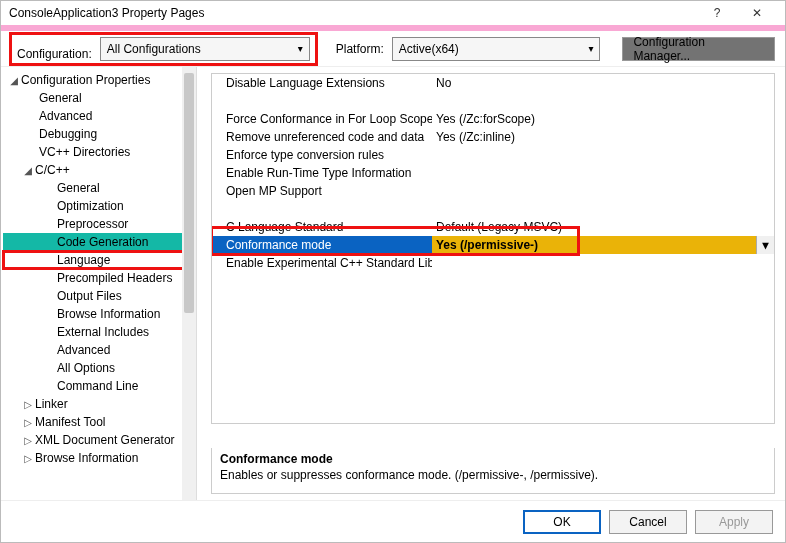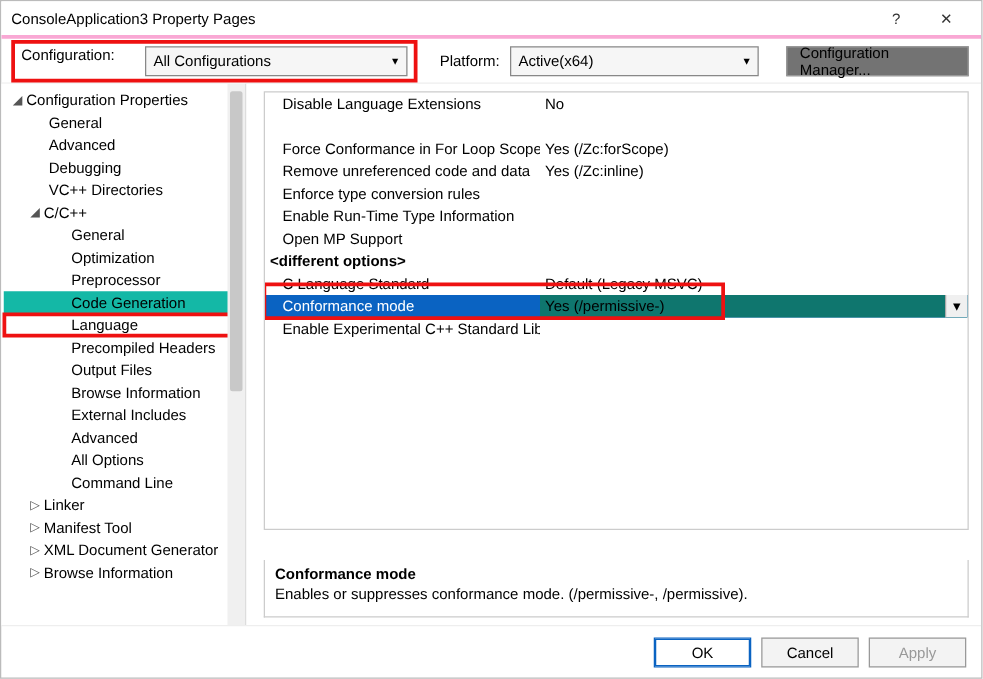--- a/index.html
+++ b/index.html
@@ -1,17 +1,17 @@
 <!DOCTYPE html>
 <html><head>
 <meta charset="utf-8">
 <style>
 * { box-sizing: border-box; margin: 0; padding: 0; font-family: "Segoe UI", Tahoma, sans-serif; font-size: 12px; }
 body { background: #fff; width: 786px; height: 543px; overflow: hidden; border: 1px solid #bbb; display: flex; flex-direction: column; }
-.titlebar { height: 30px; background: #fff; border-bottom: 3px solid #f9a8d4; display: flex; align-items: center; padding: 0 8px; }
+.titlebar { height: 30px; background: #fff; border-bottom: 6px solid #f9a8d4; display: flex; align-items: center; padding: 0 8px; }
 .titlebar .title { flex: 1; font-size: 12px; }
 .titlebar .tbtn { width: 40px; height: 28px; display: flex; align-items: center; justify-content: center; color: #333; }
 .config-row { height: 36px; display: flex; align-items: center; padding: 4px 10px; gap: 8px; border-bottom: 1px solid #eee; }
 .config-row .lbl { display: inline-flex; align-items: center; }
 .config-row select, .config-row .dropdown { height: 24px; border: 1px solid #888; background: #f6f6f6; padding: 0 6px; display: inline-flex; align-items: center; justify-content: space-between; }
 .dropdown.cfg { width: 210px; }
 .dropdown.plat { width: 210px; margin-right: 6px; }
 .dropdown .chev { margin-left: 6px; font-size: 10px; }
 .cfgmgr-btn { height: 24px; border: 1px solid #999; background: #737373; padding: 0 10px; display: inline-flex; align-items: center; }
 .highlight-red { outline: 3px solid #e11; outline-offset: -1px; }
@@ -26,21 +26,21 @@
 .tree .i2 { padding-left: 36px; }
 .tree .i3 { padding-left: 54px; }
 .tree .node.sel { background: #14b8a6; }
 .tree .node.lang-hl { outline: 3px solid #e11; outline-offset: -2px; }
 .right-pane { flex: 1; display: flex; flex-direction: column; padding: 6px 10px 6px 14px; min-width: 0; gap: 24px; }
 .prop-grid { flex: 1; border: 1px solid #ccc; overflow: hidden; position: relative; background: #fff; }
 .prop-grid .row { display: flex; height: 18px; align-items: center; }
 .prop-grid .row .pname { flex: 0 0 220px; padding-left: 14px; white-space: nowrap; overflow: hidden; }
 .prop-grid .row .pval { flex: 1; padding-left: 4px; white-space: nowrap; overflow: hidden; }
 .prop-grid .row.selected { background: #0a63c2; color: #fff; }
-.prop-grid .row.selected .pval { background: #0f766e; color: #000; font-weight: 400; }
+.prop-grid .row.selected .pval { background: #eab308; color: #000; font-weight: 700; }
 .prop-grid .row .dropbtn { width: 18px; height: 18px; display: flex; align-items: center; justify-content: center; border-left: 1px solid #aaa; background: #f0f0f0; }
 .prop-grid .row.selected .dropbtn { color: #000; }
 .row-highlight { position: absolute; border: 3px solid #e11; pointer-events: none; }
 .desc-pane { border: 1px solid #ccc; border-top: none; height: 46px; padding: 4px 8px; }
 .desc-pane .dt { font-weight: 700; margin-bottom: 2px; }
 .buttons-row { height: 42px; display: flex; align-items: center; justify-content: flex-end; gap: 8px; padding: 0 12px; border-top: 1px solid #eee; }
 .btn { height: 24px; min-width: 78px; border: 1px solid #999; background: #f3f3f3; display: inline-flex; align-items: center; justify-content: center; padding: 0 12px; }
 .btn.primary { border: 1px solid #0a63c2; box-shadow: 0 0 0 1px #0a63c2 inset; background: #fff; }
 .btn.disabled { color: #999; }
 </style>
@@ -51,21 +51,21 @@
   <span class="title">ConsoleApplication3 Property Pages</span>
   <div class="tbtn">
       <span>?</span>
     </div>
   <div class="tbtn">
       <span>✕</span>
     </div>
 </div>
 
 <div class="config-row">
-  <div class="highlight-red" style="display:flex;align-items:flex-start;gap:24px;padding:3px 6px;">
+  <div class="highlight-red" style="display:flex;align-items:flex-end;gap:8px;padding:3px 6px;">
     <span class="lbl">Configuration:</span>
     <div class="dropdown cfg">
       <span>All Configurations</span>
       <span class="chev">▾</span>
     </div>
   </div>
   <span class="lbl" style="margin-left:12px;">Platform:</span>
   <div class="dropdown plat">
     <span>Active(x64)</span>
     <span class="chev">▾</span>
@@ -179,21 +179,20 @@
         </div>
       <div class="row">
           <div class="pname">Enable Run-Time Type Information</div>
           <div class="pval"></div>
         </div>
       <div class="row">
           <div class="pname">Open MP Support</div>
           <div class="pval"></div>
         </div>
       <div class="row">
-          <div class="pval" style="font-weight:700;">&lt;different options&gt;</div>
         </div>
       <div class="row">
           <div class="pname">C Language Standard</div>
           <div class="pval">Default (Legacy MSVC)</div>
         </div>
       <div class="row selected">
         <div class="pname">Conformance mode</div>
         <div class="pval" style="display:flex;align-items:center;">
             <span style="flex:1;">Yes (/permissive-)</span>
             <span class="dropbtn">▾</span>

